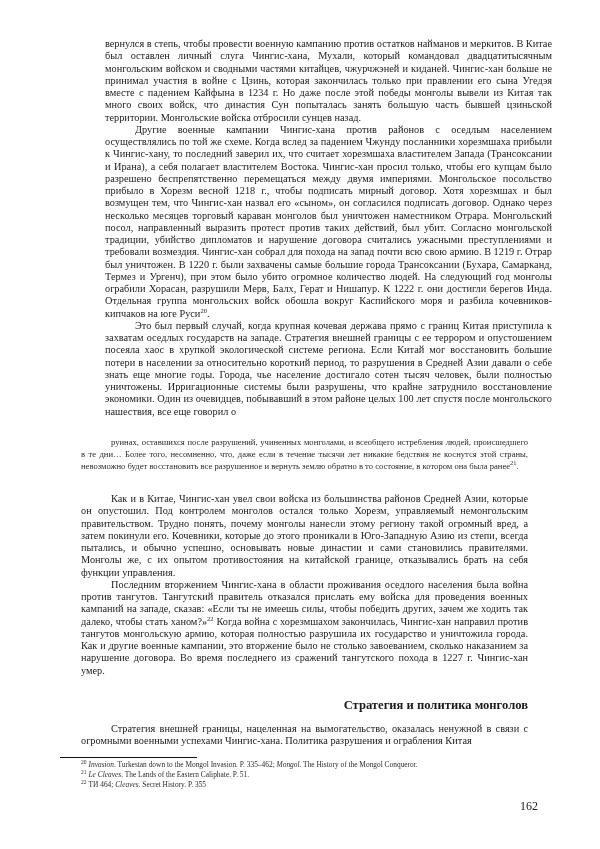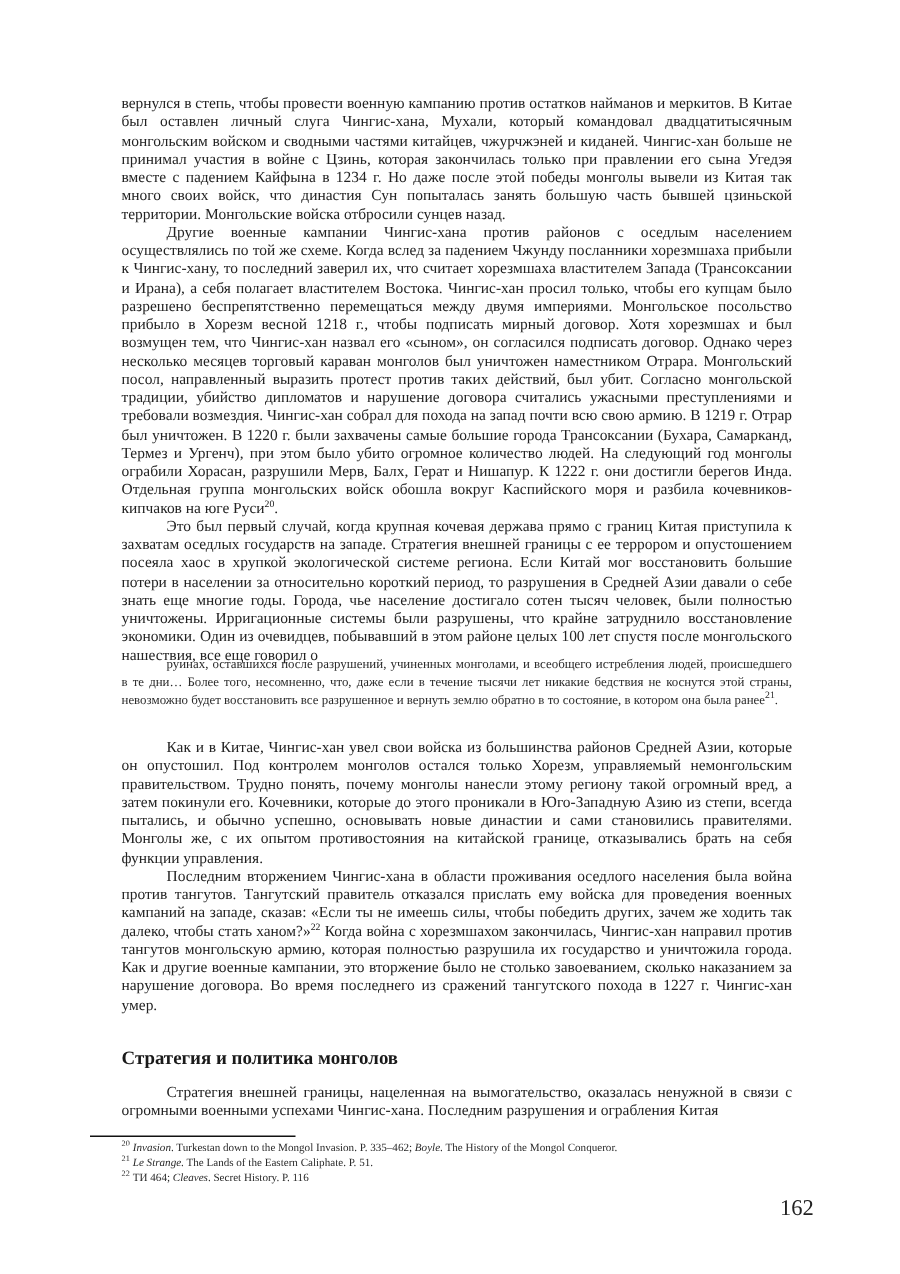--- a/index.html
+++ b/index.html
@@ -55,21 +55,21 @@
     sup {
       font-size: 6.5px;
       line-height: 0;
       vertical-align: 4px;
     }
     .heading {
       position: absolute;
       left: 81px;
       width: 447px;
       top: 698px;
-      text-align: left;
+      text-align: right;
       font-weight: bold;
       font-size: 12.6px;
       line-height: 15px;
       color: #1a1a1a;
     }
     .footnote-sep {
       position: absolute;
       left: 60px;
       top: 757px;
       width: 137px;
@@ -94,60 +94,60 @@
       line-height: 0;
       margin-right: 2px;
     }
     .footnotes em {
       font-style: italic;
     }
     .page-number {
       position: absolute;
       left: 520px;
       top: 801px;
-      font-size: 15px;
+      font-size: 12px;
       line-height: 11px;
       color: #222222;
     }
   </style>
 </head>
 <body>
 
 <div class="page">
 
-  <div class="body-text" style="top: 64px;">
+  <div class="body-text" style="top: 38px; margin-left: 24px;">
     <p class="no-indent"><span>вернулся в степь, чтобы провести военную кампанию против остатков найманов и меркитов. В Китае был оставлен личный слуга Чингис-хана, Мухали, который командовал двадцатитысячным монгольским войском и сводными частями китайцев, чжурчжэней и киданей. Чингис-хан больше не принимал участия в войне с Цзинь, которая закончилась только при правлении его сына Угедэя вместе с падением Кайфына в 1234 г. Но даже после этой победы монголы вывели из Китая так много своих войск, что династия Сун попыталась занять большую часть бывшей цзиньской территории. Монгольские войска отбросили сунцев назад.</span></p>
     <p><span>Другие военные кампании Чингис-хана против районов с оседлым населением осуществлялись по той же схеме. Когда вслед за падением Чжунду посланники хорезмшаха прибыли к Чингис-хану, то последний заверил их, что считает хорезмшаха властителем Запада (Трансоксании и Ирана), а себя полагает властителем Востока. Чингис-хан просил только, чтобы его купцам было разрешено беспрепятственно перемещаться между двумя империями. Монгольское посольство прибыло в Хорезм весной 1218 г., чтобы подписать мирный договор. Хотя хорезмшах и был возмущен тем, что Чингис-хан назвал его «сыном», он согласился подписать договор. Однако через несколько месяцев торговый караван монголов был уничтожен наместником Отрара. Монгольский посол, направленный выразить протест против таких действий, был убит. Согласно монгольской традиции, убийство дипломатов и нарушение договора считались ужасными преступлениями и требовали возмездия. Чингис-хан собрал для похода на запад почти всю свою армию. В 1219 г. Отрар был уничтожен. В 1220 г. были захвачены самые большие города Трансоксании (Бухара, Самарканд, Термез и Ургенч), при этом было убито огромное количество людей. На следующий год монголы ограбили Хорасан, разрушили Мерв, Балх, Герат и Нишапур. К 1222 г. они достигли берегов Инда. Отдельная группа монгольских войск обошла вокруг Каспийского моря и разбила кочевников-кипчаков на юге Руси</span><sup>20</sup><span>.</span></p>
     <p><span>Это был первый случай, когда крупная кочевая держава прямо с границ Китая приступила к захватам оседлых государств на западе. Стратегия внешней границы с ее террором и опустошением посеяла хаос в хрупкой экологической системе региона. Если Китай мог восстановить большие потери в населении за относительно короткий период, то разрушения в Средней Азии давали о себе знать еще многие годы. Города, чье население достигало сотен тысяч человек, были полностью уничтожены. Ирригационные системы были разрушены, что крайне затруднило восстановление экономики. Один из очевидцев, побывавший в этом районе целых 100 лет спустя после монгольского нашествия, все еще говорил о</span></p>
   </div>
 
   <div class="quote" style="top: 436px;">
     <p><span>руинах, оставшихся после разрушений, учиненных монголами, и всеобщего истребления людей, происшедшего в те дни… Более того, несомненно, что, даже если в течение тысячи лет никакие бедствия не коснутся этой страны, невозможно будет восстановить все разрушенное и вернуть землю обратно в то состояние, в котором она была ранее</span><sup>21</sup><span>.</span></p>
   </div>
 
   <div class="body-text" style="top: 493px;">
     <p><span>Как и в Китае, Чингис-хан увел свои войска из большинства районов Средней Азии, которые он опустошил. Под контролем монголов остался только Хорезм, управляемый немонгольским правительством. Трудно понять, почему монголы нанесли этому региону такой огромный вред, а затем покинули его. Кочевники, которые до этого проникали в Юго-Западную Азию из степи, всегда пытались, и обычно успешно, основывать новые династии и сами становились правителями. Монголы же, с их опытом противостояния на китайской границе, отказывались брать на себя функции управления.</span></p>
     <p><span>Последним вторжением Чингис-хана в области проживания оседлого населения была война против тангутов. Тангутский правитель отказался прислать ему войска для проведения военных кампаний на западе, сказав: «Если ты не имеешь силы, чтобы победить других, зачем же ходить так далеко, чтобы стать ханом?»</span><sup>22</sup><span> Когда война с хорезмшахом закончилась, Чингис-хан направил против тангутов монгольскую армию, которая полностью разрушила их государство и уничтожила города. Как и другие военные кампании, это вторжение было не столько завоеванием, сколько наказанием за нарушение договора. Во время последнего из сражений тангутского похода в 1227 г. Чингис-хан умер.</span></p>
   </div>
 
   <div class="heading">Стратегия и политика монголов</div>
 
   <div class="body-text" style="top: 723px;">
-    <p><span>Стратегия внешней границы, нацеленная на вымогательство, оказалась ненужной в связи с огромными военными успехами Чингис-хана. Последним разрушения и ограбления Китая</span></p>
+    <p><span>Стратегия внешней границы, нацеленная на вымогательство, оказалась ненужной в связи с огромными военными успехами Чингис-хана. Политика разрушения и ограбления Китая</span></p>
   </div>
 
   <div class="footnote-sep"></div>
 
   <div class="footnotes">
     <div class="fn">
-      <span class="fn-num">20</span><em>Invasion</em><span>. Turkestan down to the Mongol Invasion. P. 335–462; </span><em>Boyle</em><span>. The History of the Mongol Conqueror.</span>
+      <span class="fn-num">20</span><em>Invasion</em><span>. Turkestan down to the Mongol Invasion. P. 335–462; </span><em>Mongol</em><span>. The History of the Mongol Conqueror.</span>
     </div>
     <div class="fn">
-      <span class="fn-num">21</span><em>Le Strange</em><span>. The Lands of the Eastern Caliphate. P. 51.</span>
+      <span class="fn-num">21</span><em>Le Cleaves</em><span>. The Lands of the Eastern Caliphate. P. 51.</span>
     </div>
     <div class="fn">
-      <span class="fn-num">22</span><span>ТИ 464; </span><em>Cleaves</em><span>. Secret History. P. 116</span>
+      <span class="fn-num">22</span><span>ТИ 464; </span><em>Cleaves</em><span>. Secret History. P. 355</span>
     </div>
   </div>
 
   <div class="page-number">162</div>
 
 </div>
 
 </body></html>

